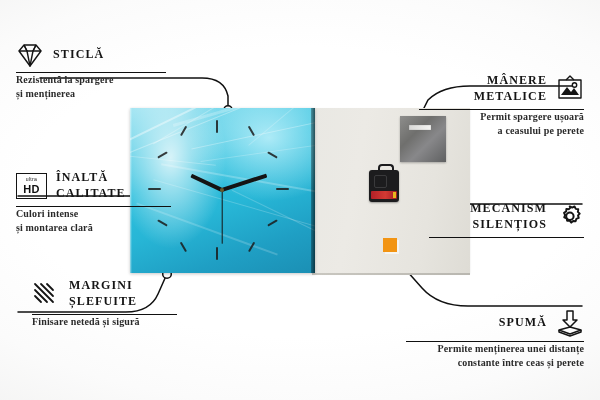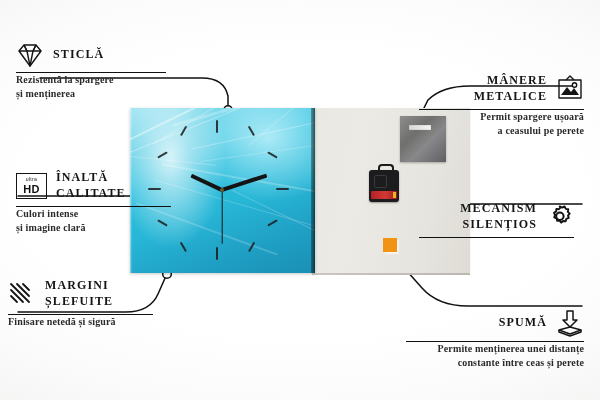--- a/index.html
+++ b/index.html
@@ -229,25 +229,25 @@
         <span class="u">ultra</span>
         <span class="h">HD</span>
       </div>
       <div class="ttl">
         <div>ÎNALTĂ CALITATE</div>
       </div>
     </div>
     <div class="rule" style="width:155px;"></div>
     <div class="sub">
       <div>Culori intense</div>
-      <div>și imagine clară</div>
-    </div>
-  </div>
-
-  <div class="feat left" style="left:8px;top:278px;width:145px;">
+      <div>și montarea clară</div>
+    </div>
+  </div>
+
+  <div class="feat left" style="left:32px;top:278px;width:145px;">
     <div class="head">
       <svg class="ico" width="28" height="26" viewBox="0 0 28 26">
         <g stroke="#141414" stroke-width="1.8" stroke-linecap="round">
           <line x1="3" y1="3" x2="21" y2="21"></line>
           <line x1="3" y1="9" x2="15" y2="21"></line>
           <line x1="3" y1="15" x2="9" y2="21"></line>
           <line x1="9" y1="3" x2="21" y2="15"></line>
           <line x1="15" y1="3" x2="21" y2="9"></line>
         </g>
       </svg>
@@ -277,21 +277,21 @@
         </g>
       </svg>
     </div>
     <div class="rule" style="width:165px;"></div>
     <div class="sub">
       <div>Permit spargere ușoară</div>
       <div>a ceasului pe perete</div>
     </div>
   </div>
 
-  <div class="feat right" style="right:26px;top:170px;width:155px;">
+  <div class="feat right" style="right:16px;top:170px;width:155px;">
     <div class="head">
       <div class="ttl">
         <div>MECANISM</div>
         <div>SILENȚIOS</div>
       </div>
       <svg class="ico" width="28" height="27" viewBox="0 0 28 27">
         <g fill="none" stroke="#141414" stroke-width="2" stroke-linejoin="round">
           <path d="M14,2.5 l2.6,1.1 2.3,-1.1 1.3,2.5 2.5,0.4 -0.4,2.6 1.9,1.8 -1.7,1.9 0.7,2.5 -2.4,0.9 -0.8,2.5 -2.5,-0.3 -1.9,1.7 -1.6,-2 -2.6,0.1 -0.6,-2.5 -2.4,-1 0.9,-2.4 -1.1,-2.3 2.2,-1.3 0.2,-2.6 2.6,0.3 1.8,-1.9 Z" transform="translate(0,1) scale(0.98)"></path>
           <circle cx="13.9" cy="13.2" r="3.7"></circle>
         </g>

